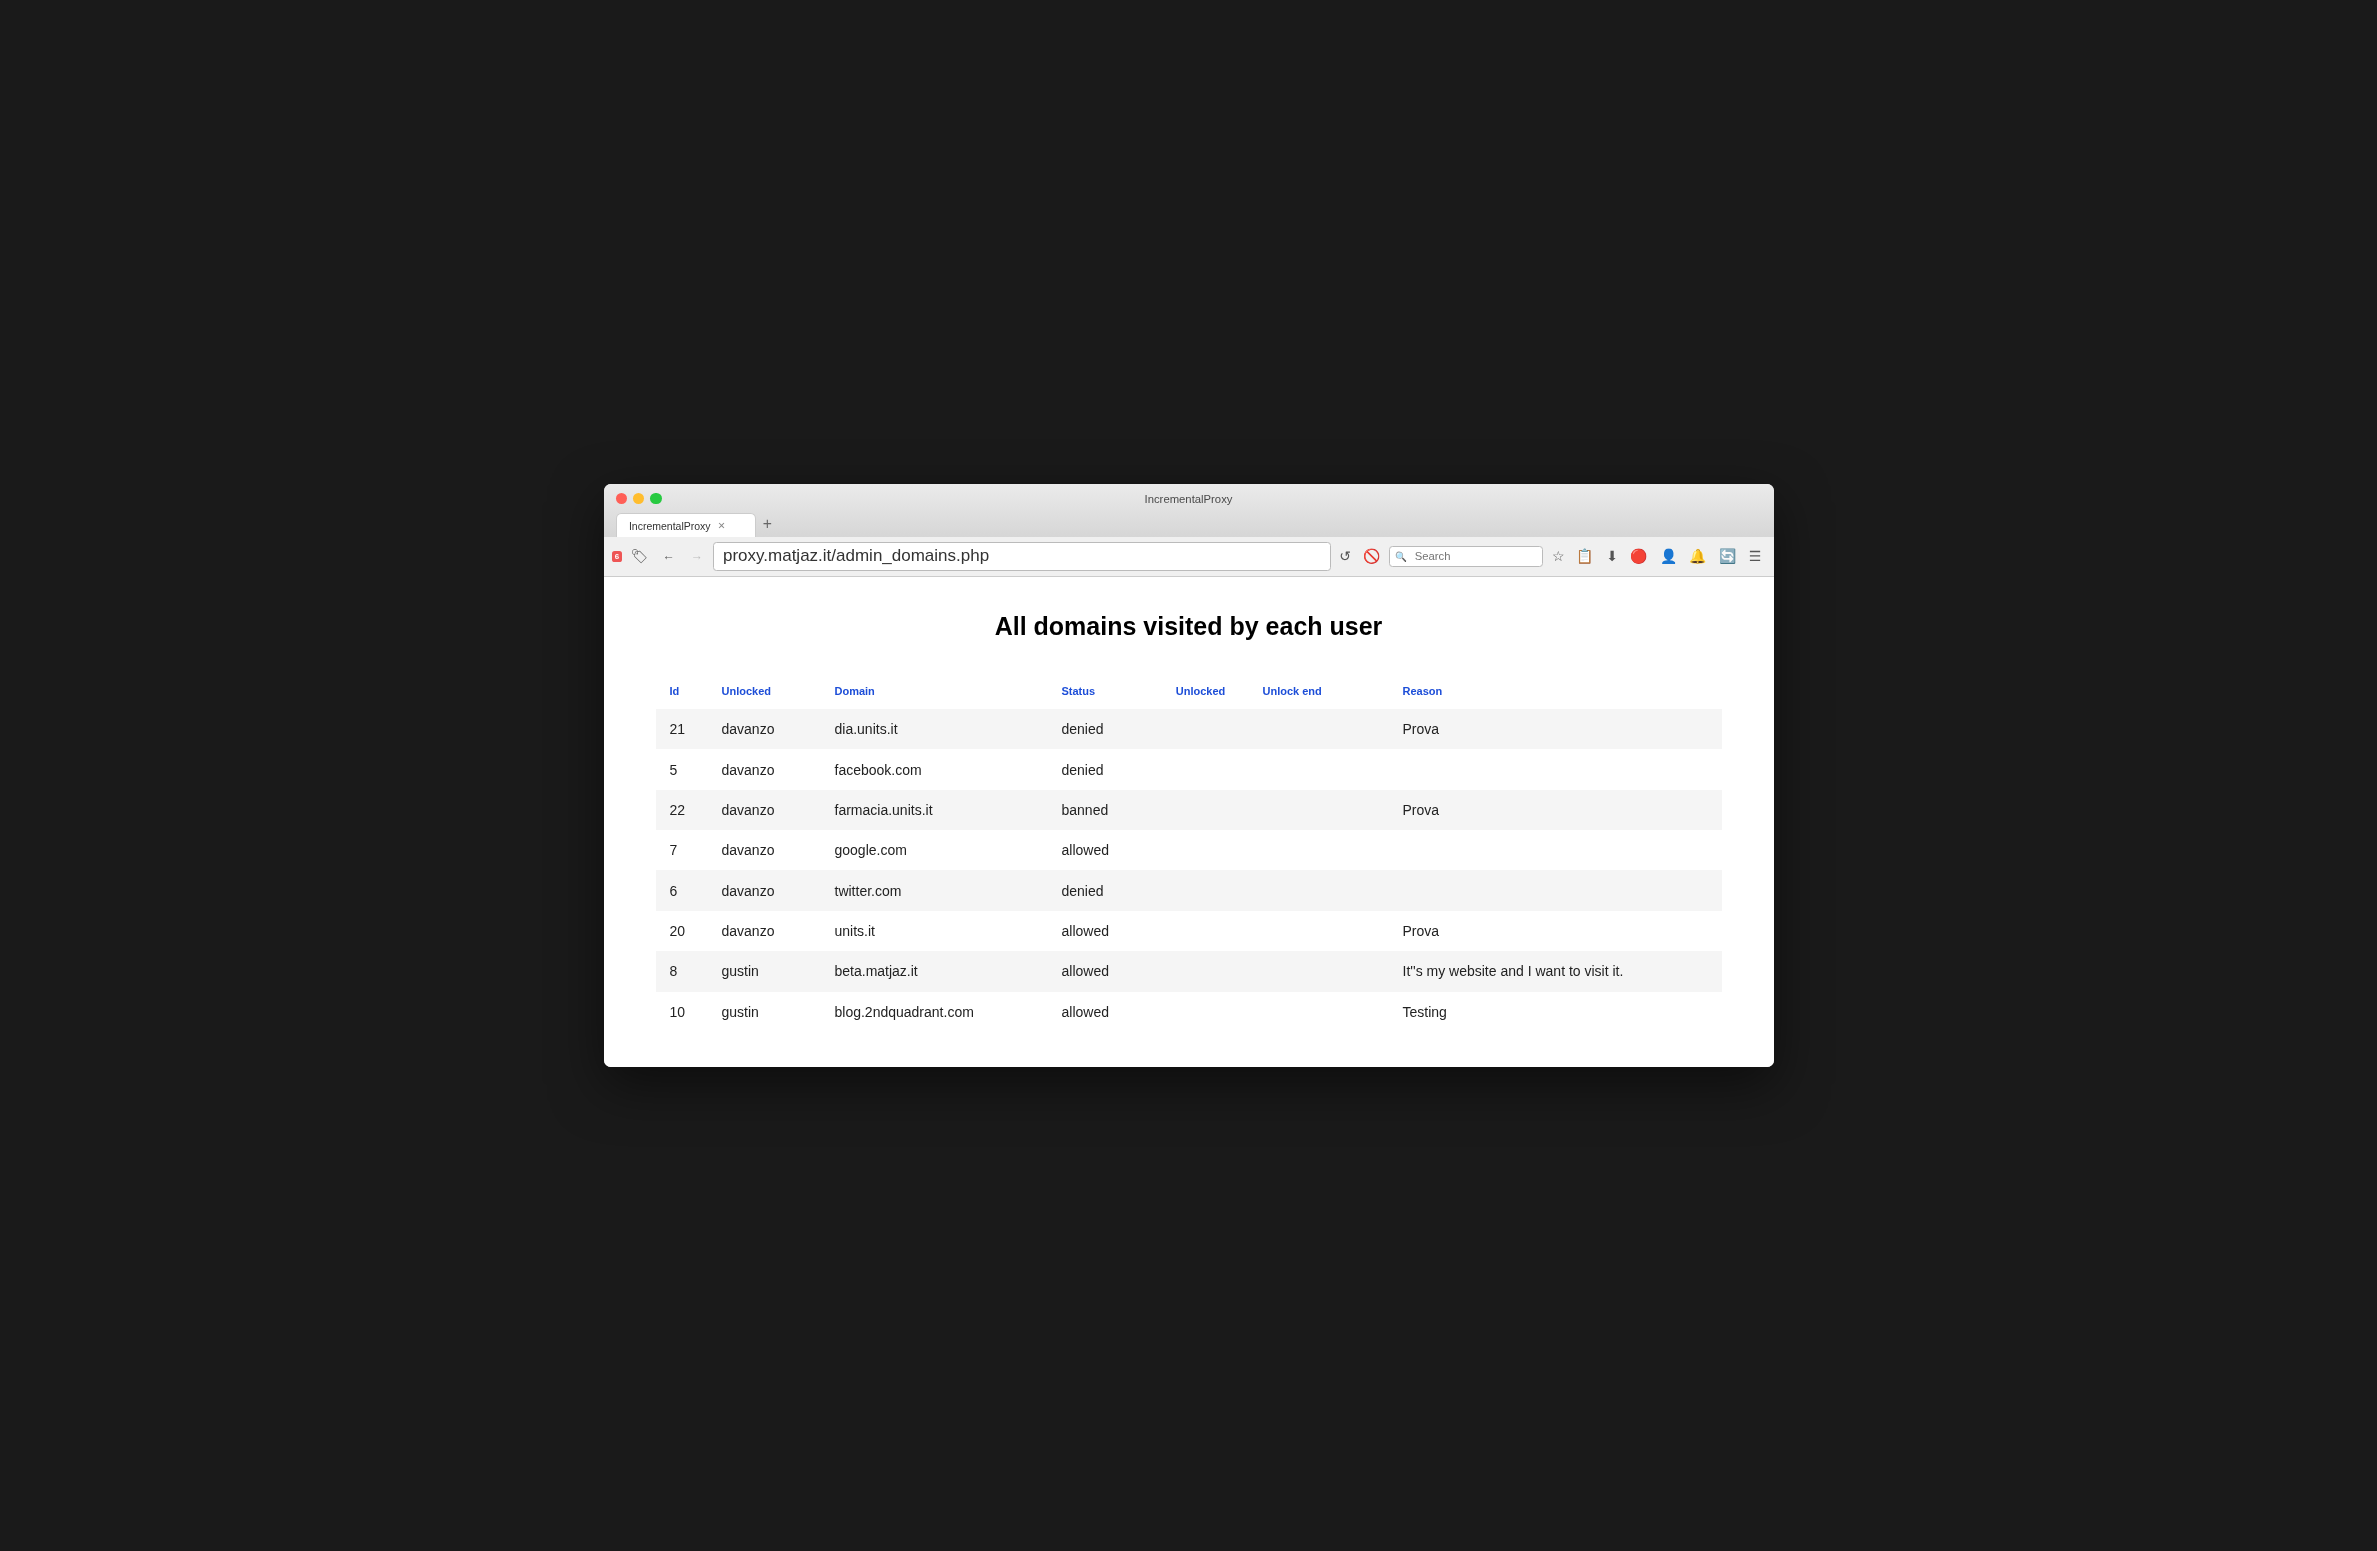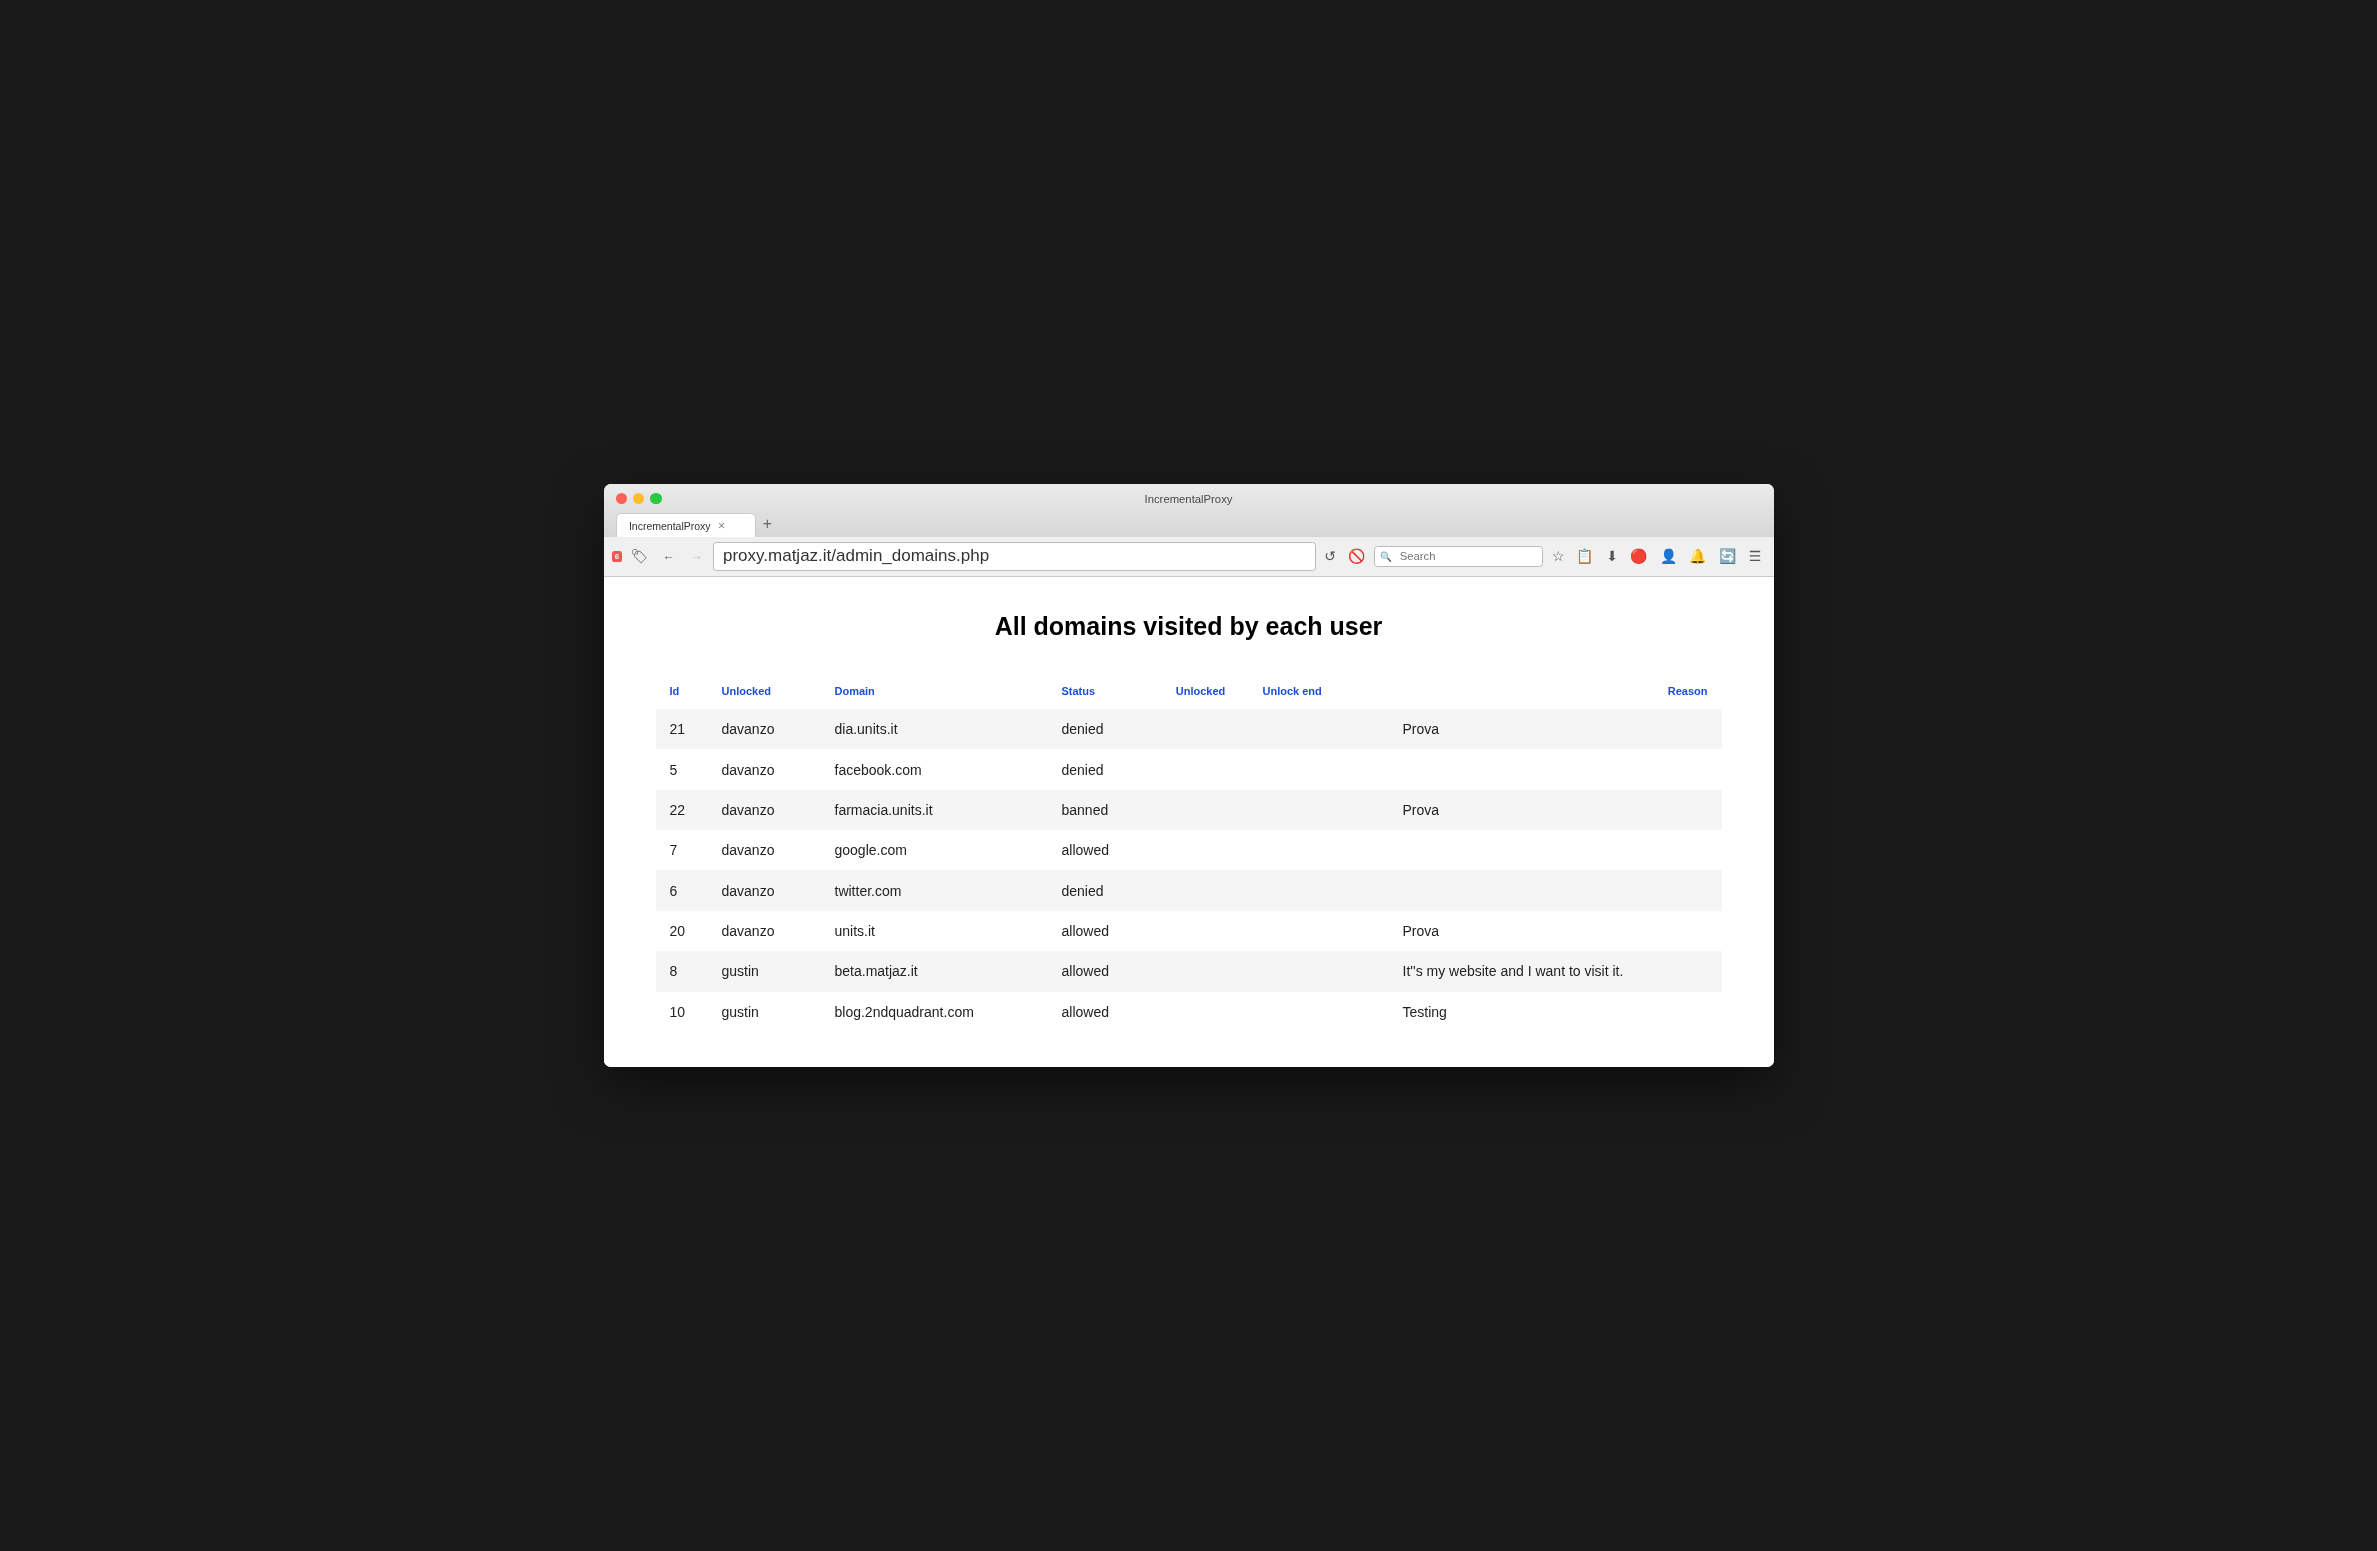--- a/index.html
+++ b/index.html
@@ -137,21 +137,21 @@
       background: #fff;
       border: 0.9px solid #bbb;
       border-radius: 3.5px;
       padding: 3.5px 8.7px;
       font-size: 17px;
       color: #333;
       outline: none;
     }
 
     .search-input {
-      width: 169px;
+      width: 154px;
       background: #fff;
       border: 0.9px solid #bbb;
       border-radius: 3.5px;
       padding: 3.5px 8.7px 3.5px 24.4px;
       font-size: 11.3px;
       color: #999;
       outline: none;
       position: relative;
     }
 
@@ -219,21 +219,21 @@
       font-size: 14px;
       vertical-align: top;
     }
 
     .col-id { width: 52px; }
     .col-username { width: 113px; }
     .col-domain { width: 227px; }
     .col-status { width: 105px; }
     .col-unlocked { width: 96px; text-align: center; }
     .col-unlock-end { width: 140px; }
-    .col-reason { width: auto; text-align: right; }
+    .col-reason { width: auto; }
   </style>
 </head>
 <body>
 
 <div class="browser-window">
 
   <div class="title-bar">
     <div class="title-bar-top">
       <div class="window-controls">
         <button class="window-btn btn-close"></button>

